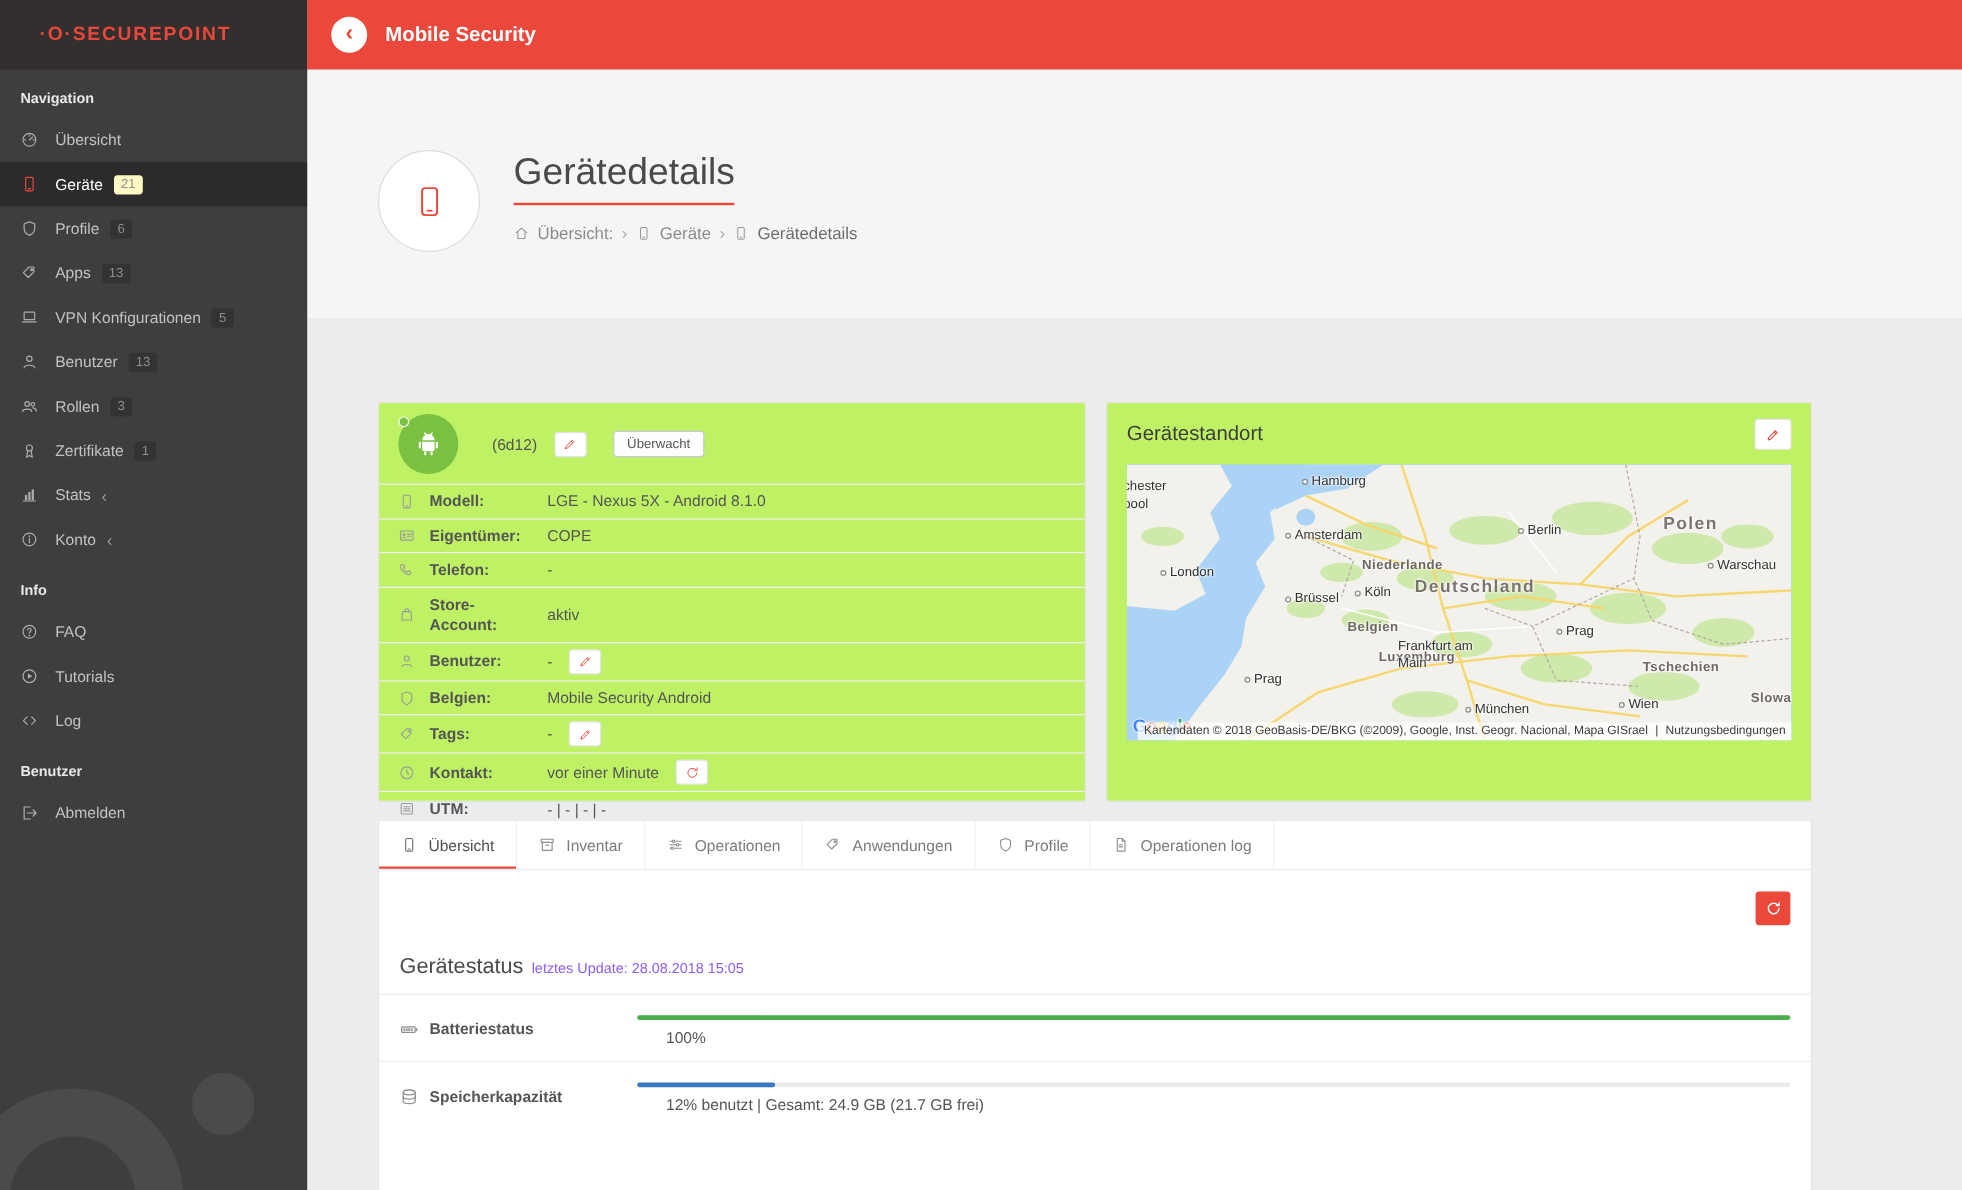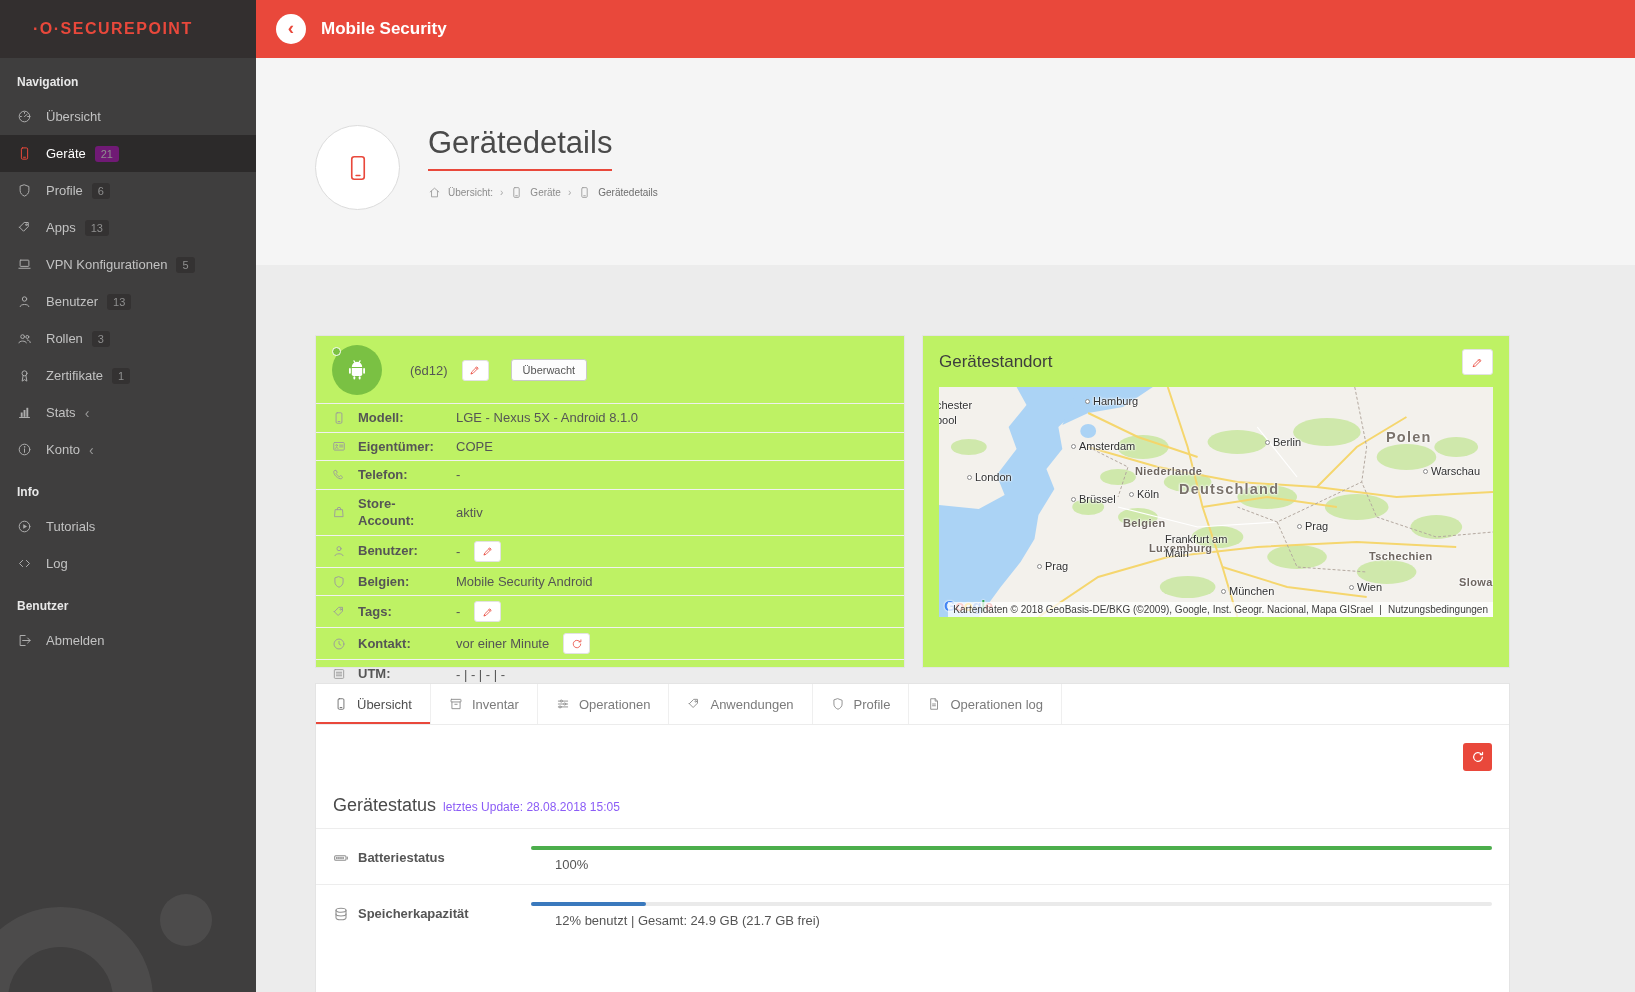--- a/index.html
+++ b/index.html
@@ -18,21 +18,21 @@
   .brand { height:58px; background:#332f2f; display:flex; align-items:center; padding-left:33px;
            color:#e9483b; font-weight:bold; font-size:16px; letter-spacing:1.5px; }
   .nav-heading { padding:17px 17px 9px; font-size:12px; font-weight:bold; color:#e8e8e8; }
   .nav-item { display:flex; align-items:center; height:37px; padding:0 17px; font-size:13px;
               color:#c2c2c2; cursor:pointer; }
   .nav-item .nic { width:17px; margin-right:12px; color:#adadad; display:flex; flex-shrink:0; }
   .nav-item.active { background:#2c2a2a; color:#fff; }
   .nav-item.active .nic { color:#e9483b; }
   .nbadge { margin-left:9px; background:#343232; color:#8f8f8f; font-size:11px;
             padding:1px 6px; border-radius:3px; line-height:14px; }
-  .nav-item.active .nbadge { background:#701a75; }
+  .nav-item.active .nbadge { background:#fef9c3; }
   .nchev { margin-left:9px; color:#9a9a9a; font-size:14px; line-height:1; }
   .watermark-ring { position:absolute; left:-32px; bottom:-100px; width:185px; height:185px;
                     border:40px solid rgba(255,255,255,0.07); border-radius:50%; }
   .watermark-dot { position:absolute; left:160px; bottom:46px; width:52px; height:52px;
                    border-radius:50%; background:rgba(255,255,255,0.07); }
 
   
   .main { flex:1; display:flex; flex-direction:column; min-width:0; background:#ececec; }
   .topbar { height:58px; flex-shrink:0; background:#e9483b; display:flex; align-items:center; padding:0 20px; }
   .backbtn { width:30px; height:30px; border-radius:50%; background:#fff; color:#e9483b; border:none;
@@ -43,21 +43,21 @@
   .scroll { flex:1; overflow:hidden; }
 
   
   .pagehead { background:#f5f5f5; padding:67px 0 55px; }
   .inner { margin-left:59px; width:1195px; }
   .pagehead .inner { display:flex; gap:28px; align-items:flex-start; }
   .title-circle { width:85px; height:85px; border-radius:50%; background:#fff; border:1px solid #dcdcdc;
                   display:flex; align-items:center; justify-content:center; color:#e9483b; flex-shrink:0; }
   .page-title { font-size:31px; font-weight:normal; color:#4a4a4a; display:inline-block;
                 border-bottom:2px solid #e9483b; padding-bottom:8px; }
-  .breadcrumb { display:flex; align-items:center; gap:7px; color:#8c8c8c; font-size:10px; margin-top:15px; }
+  .breadcrumb { display:flex; align-items:center; gap:7px; color:#8c8c8c; font-size:14px; margin-top:15px; }
   .breadcrumb .bic { color:#9a9a9a; display:flex; }
   .crumb { cursor:pointer; }
   .crumb-sep { color:#aaa; }
   .crumb-current { color:#6d6d6d; }
 
   
   .cards { margin:70px 0 0 59px; width:1195px; display:flex; gap:17px; }
   .card { background:#bef264; border:1px solid #e4e4e4; }
   .device-card { width:590px; height:333px; position:relative; }
   .map-card { width:588px; height:333px; padding:13px 16px; }
@@ -362,20 +362,28 @@
           <svg class="ic">
             <use href="#i-info"></use>
           </svg>
         </span>
       <span>Konto</span>
       <span class="nchev">‹</span>
     </div>
 
     <div class="nav-heading">Info</div>
 
+    <div class="nav-item">
+      <span class="nic">
+          <svg class="ic">
+            <use href="#i-question"></use>
+          </svg>
+        </span>
+      <span>FAQ</span>
+    </div>
     <div class="nav-item">
       <span class="nic">
           <svg class="ic">
             <use href="#i-play"></use>
           </svg>
         </span>
       <span>Tutorials</span>
     </div>
     <div class="nav-item">
       <span class="nic">

